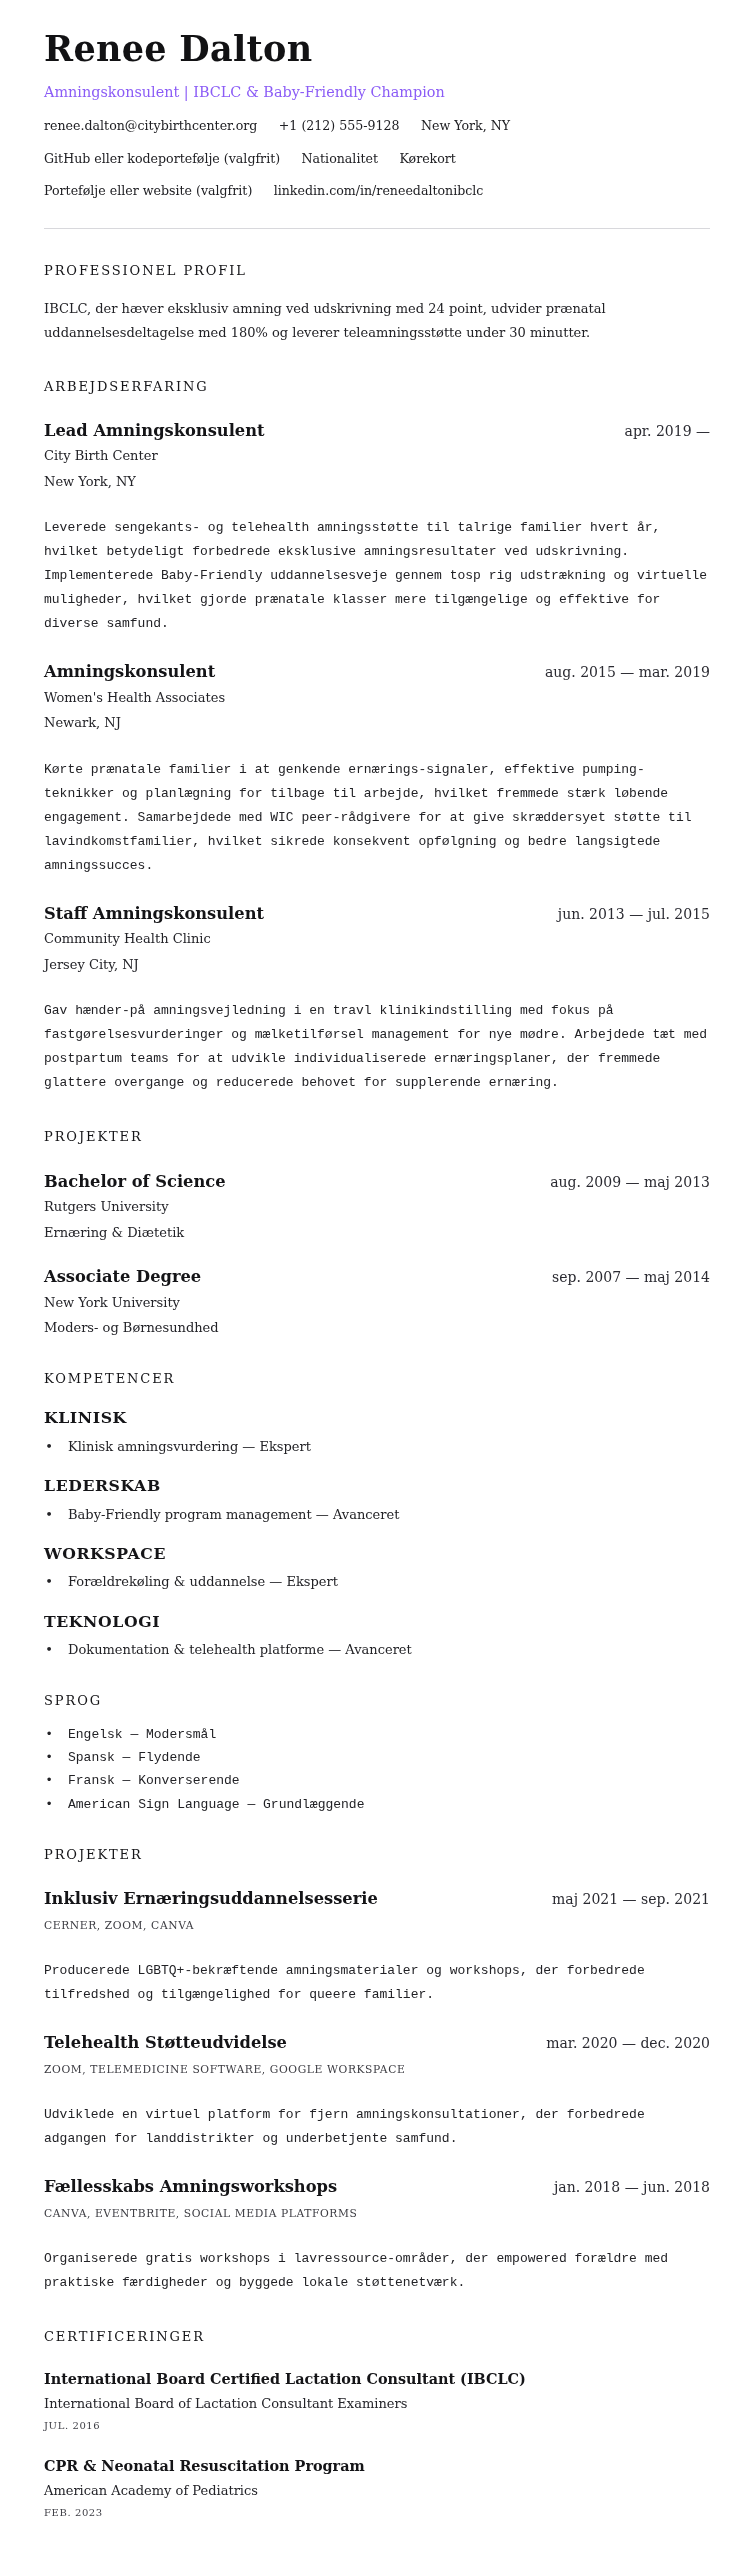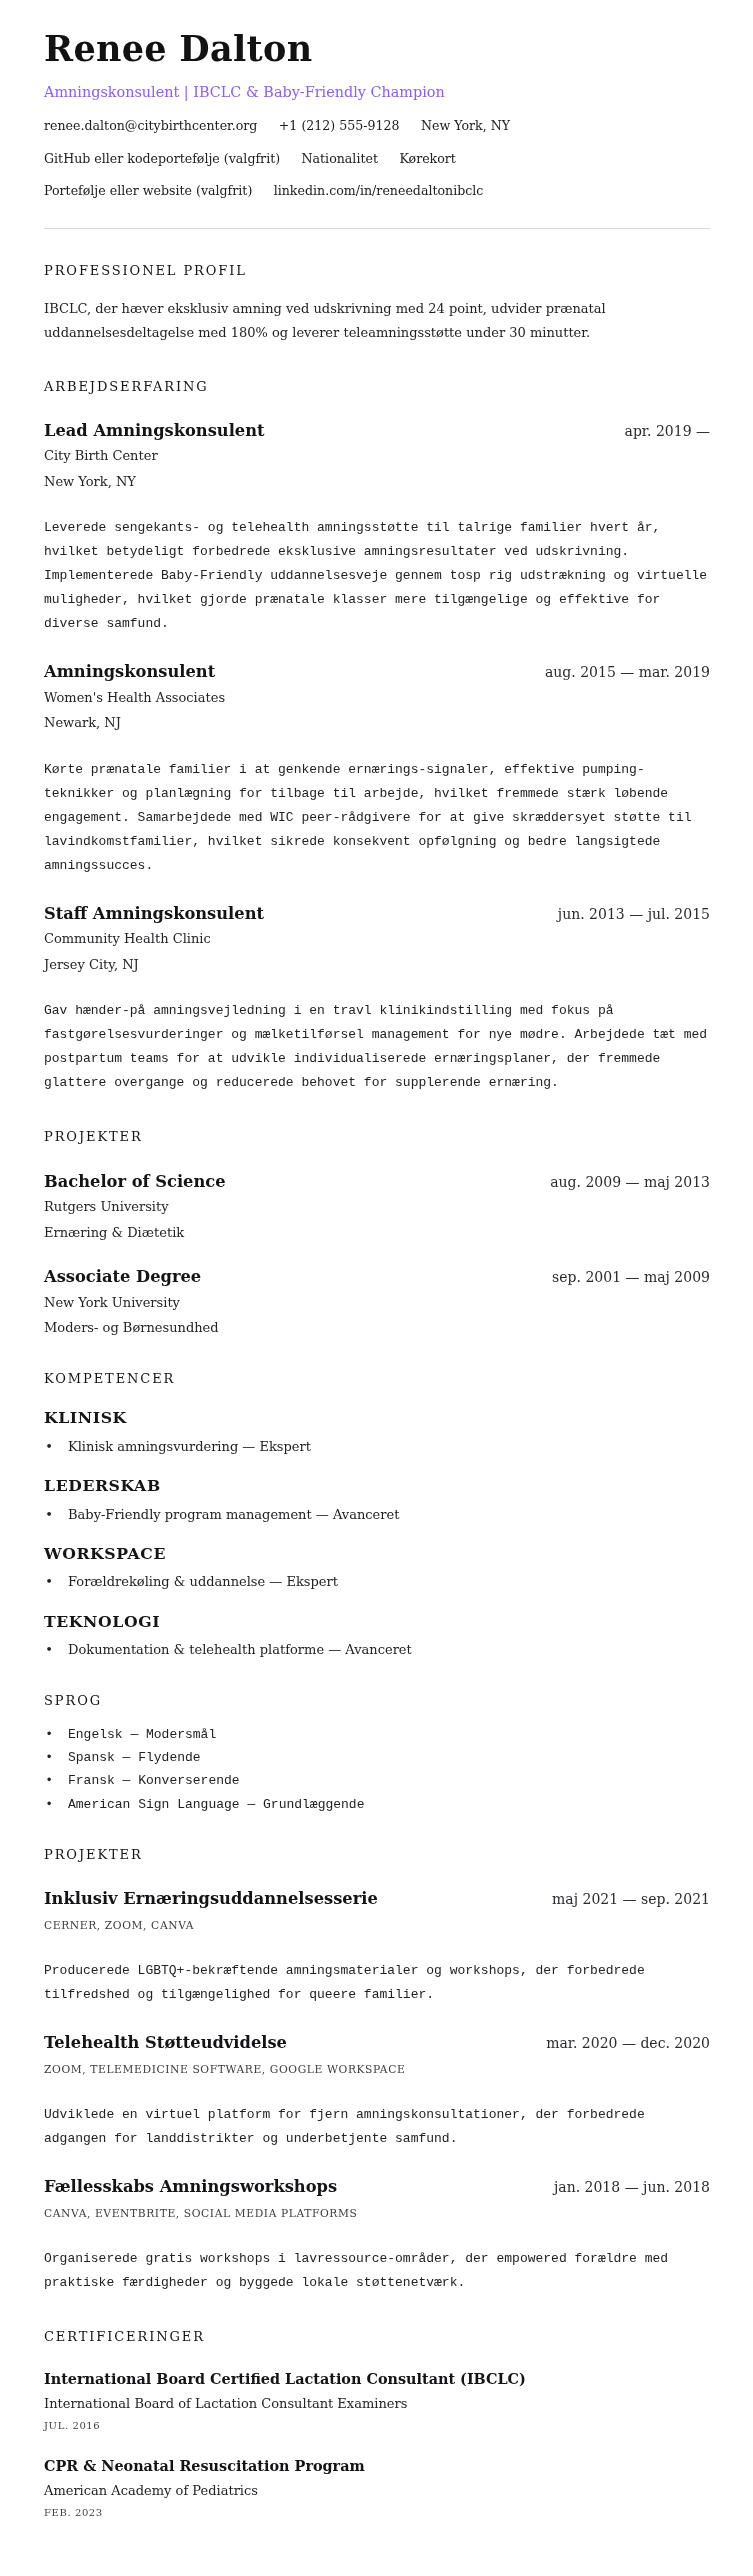--- a/index.html
+++ b/index.html
@@ -249,21 +249,21 @@
         <span class="entry-dates">aug. 2009 — maj 2013</span>
       </div>
       <p class="entry-sub">Rutgers University</p>
       <p class="entry-sub2">Ernæring &amp; Diætetik</p>
     </article>
 
 
     <article class="entry">
       <div class="entry-head">
         <h3 class="entry-title">Associate Degree</h3>
-        <span class="entry-dates">sep. 2001 — maj 2009</span>
+        <span class="entry-dates">sep. 2007 — maj 2014</span>
       </div>
       <p class="entry-sub">New York University</p>
       <p class="entry-sub2">Moders- og Børnesundhed</p>
     </article>
   </section>
 
   <section class="section">
     <h2 class="section-heading">KOMPETENCER</h2>
 
     <div class="skill-group">

